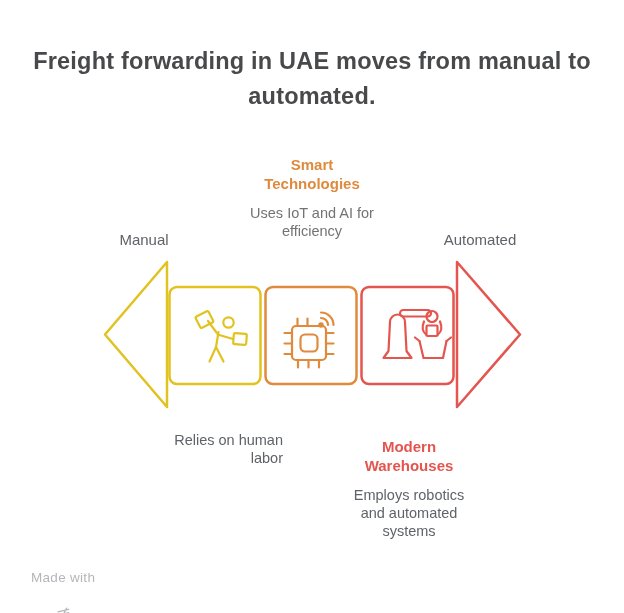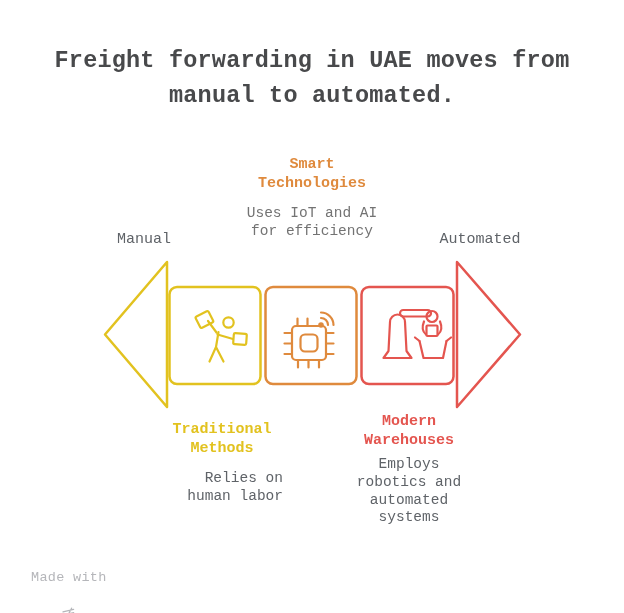--- a/index.html
+++ b/index.html
@@ -1,21 +1,21 @@
 <!DOCTYPE html>
 <html><head>
 <meta charset="utf-8">
 <style>
   html, body { margin: 0; padding: 0; background: #ffffff; }
   .canvas {
     position: relative;
     width: 624px;
     height: 613px;
     background: #ffffff;
-    font-family: Liberation Mono, monospace;
+    font-family: Liberation Sans, sans-serif;
     overflow: hidden;
   }
   .title {
     position: absolute;
     top: 44px;
     left: 22px;
     width: 580px;
     text-align: center;
     font-size: 23.5px;
     font-weight: bold;
@@ -24,21 +24,21 @@
   }
   .stage-label { position: absolute; text-align: center; }
   .stage-name  { font-size: 15px; font-weight: bold; line-height: 1.28; margin: 0 auto; }
   .stage-desc  { font-size: 14.5px; line-height: 1.22; margin: 12px auto 0; }
   .top-label    { top: 155px; left: 202px; width: 220px; }
   .top-label .stage-name { max-width: 140px; }
   .top-label .stage-desc { max-width: 152px; }
   .bottom-left  { top: 420px; left: 137px; width: 170px; }
   .bottom-left .stage-name { max-width: 125px; }
   .bottom-left .stage-desc { max-width: 122px; }
-  .bottom-right { top: 412px; left: 324px; width: 170px; }
+  .bottom-right { top: 437px; left: 324px; width: 170px; }
   .bottom-right .stage-name { max-width: 145px; }
   .bottom-right .stage-desc { max-width: 118px; }
   .endpoint {
     position: absolute;
     top: 231px;
     width: 90px;
     text-align: center;
     font-size: 15px;
     line-height: 1.2;
   }
@@ -120,27 +120,26 @@
       <circle cx="432" cy="316.5" r="5.5"></circle>
       <path d="M 424 321.5 Q 420.5 330 426 334.5"></path>
       <path d="M 440 321.5 Q 443.5 330 438 334.5"></path>
       <rect x="426.5" y="325.5" width="11" height="10.5" rx="1"></rect>
       <path d="M 419.5 341 L 423.5 358 L 443 358 L 446.5 341"></path>
       <path d="M 419.5 341 L 415 337.5 M 446.5 341 L 451 337.5"></path>
     </g>
   </svg>
 
   <div class="stage-label bottom-left">
-    <div class="stage-name" style="color: rgb(226, 194, 31);">Traditional Methods</div>
     <div class="stage-desc" style="color: rgb(95, 99, 104); text-align: right;">Relies on human labor</div>
   </div>
 
   <div class="stage-label bottom-right">
     <div class="stage-name" style="color: rgb(228, 85, 79);">Modern Warehouses</div>
-    <div class="stage-desc" style="color: rgb(95, 99, 104); margin-top: 6px;">Employs robotics and automated systems</div>
+    <div class="stage-desc" style="color: rgb(95, 99, 104);">Employs robotics and automated systems</div>
   </div>
 
   <div class="footer" style="color: rgb(181, 182, 186);">
     <span>Made with</span>
     <svg width="15" height="15" viewBox="0 0 15 15">
       <path d="M 2 4.8 L 12.6 2.4 M 2 8.1 L 12.6 5.7 M 2 11.4 L 12.6 9 M 10.6 1.2 L 4.2 13.4"></path>
     </svg>
     <span>Smart</span>
   </div>
 

